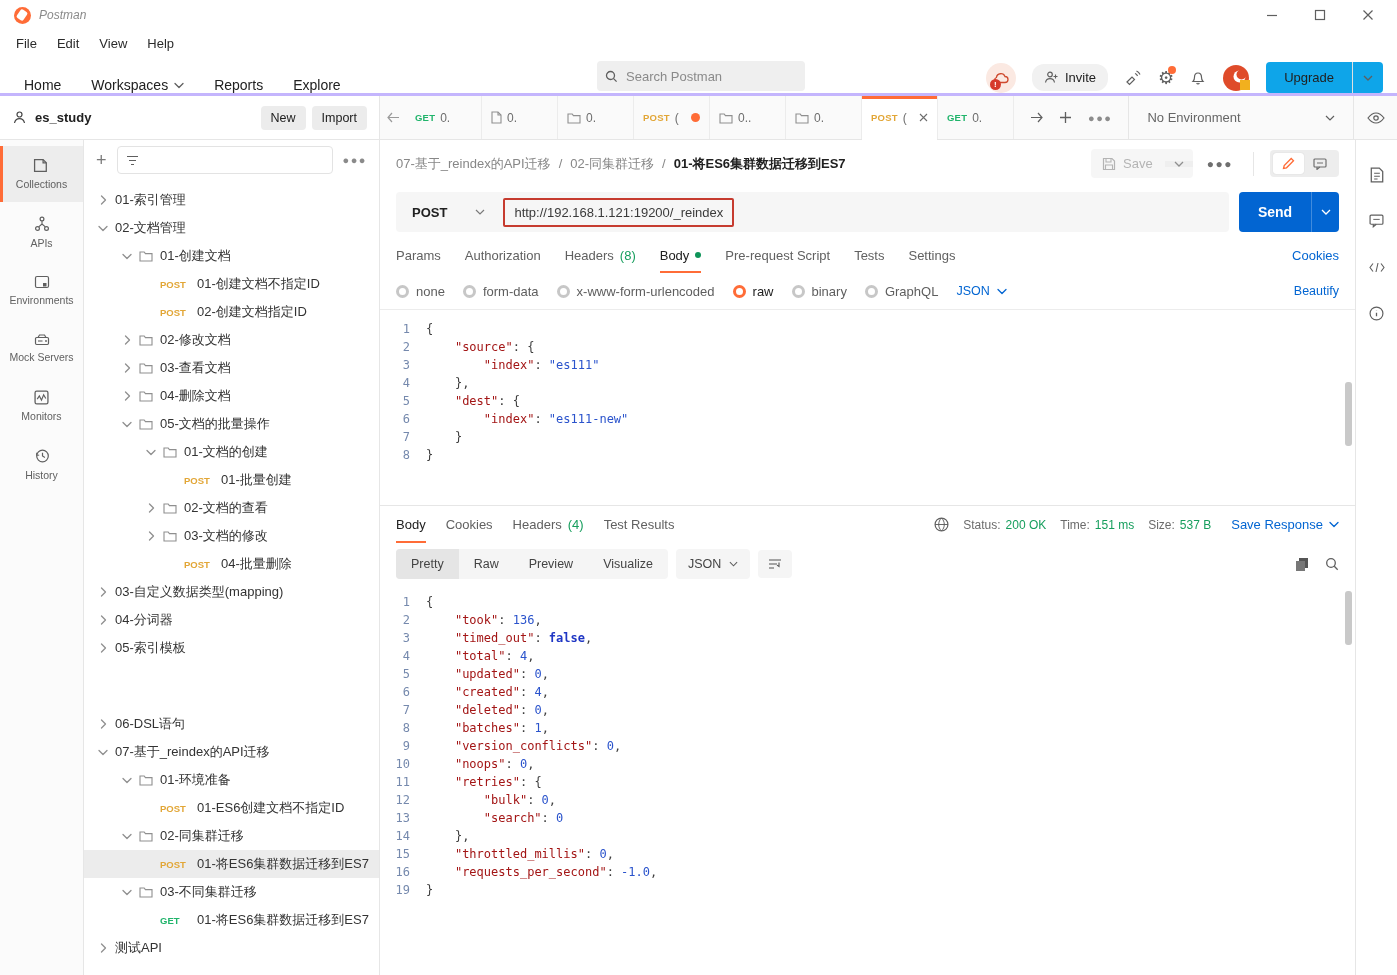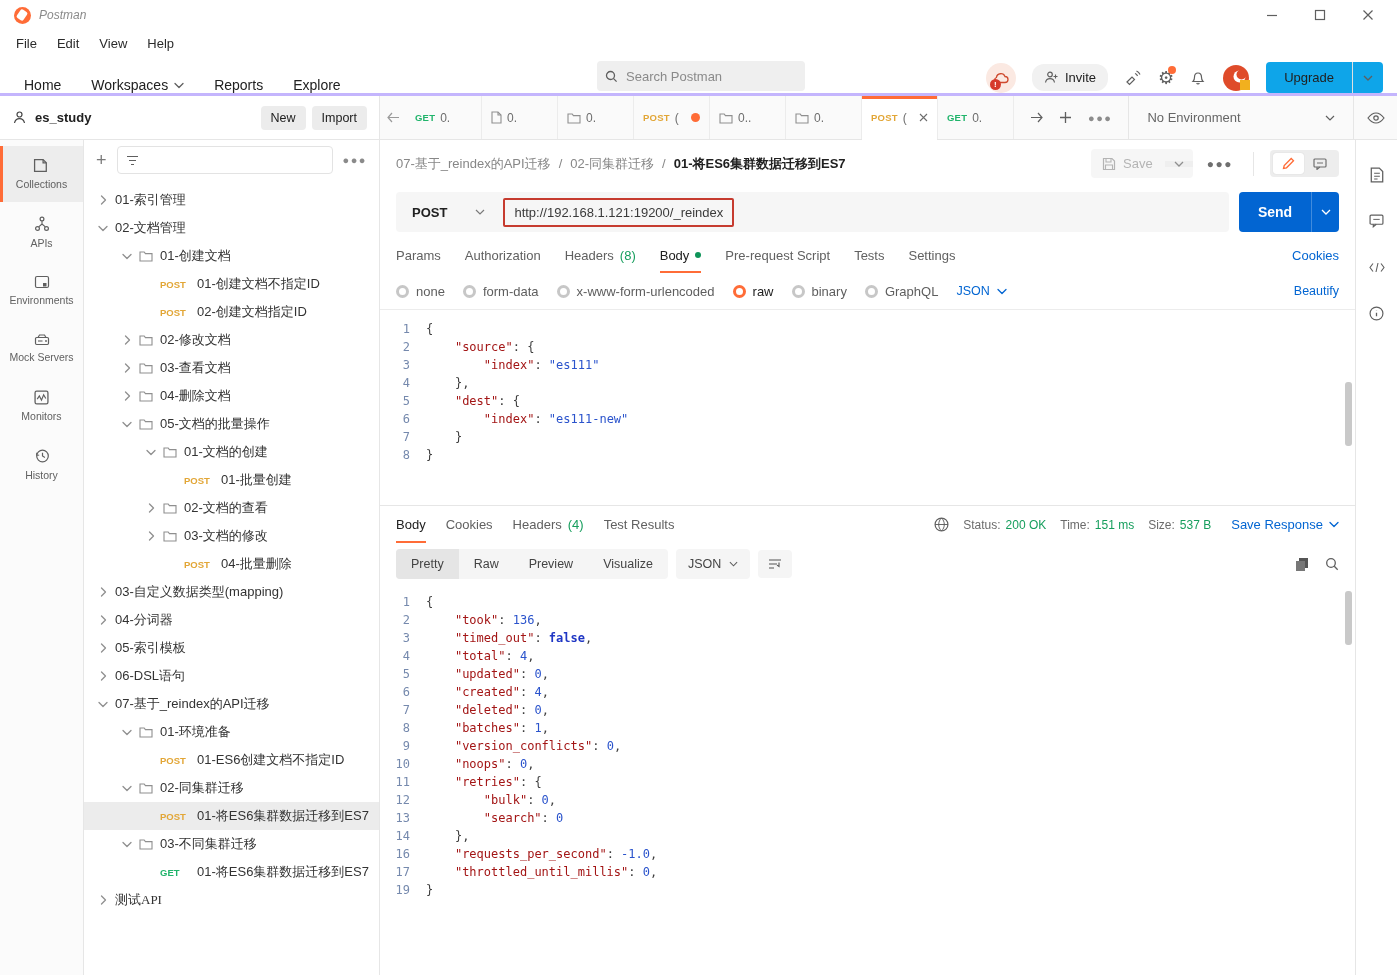--- a/index.html
+++ b/index.html
@@ -596,21 +596,21 @@
           <span>04-分词器</span>
         </div>
         <div class="trow" style="padding-left: 14px;">
           <span class="chev ico">
             <svg width="7" height="10" viewBox="0 0 6 10">
               <path d="M1 1l4 4-4 4" fill="none" stroke="currentColor" stroke-width="1.3" stroke-linecap="round" stroke-linejoin="round"></path>
             </svg>
           </span>
           <span>05-索引模板</span>
         </div>
-        <div class="trow" style="padding-left: 14px;">
+        <div class="trow" style="padding-left: 14px; margin-top: 48px;">
           <span class="chev ico">
             <svg width="7" height="10" viewBox="0 0 6 10">
               <path d="M1 1l4 4-4 4" fill="none" stroke="currentColor" stroke-width="1.3" stroke-linecap="round" stroke-linejoin="round"></path>
             </svg>
           </span>
           <span>06-DSL语句</span>
         </div>
         <div class="trow" style="padding-left: 14px;">
           <span class="chev ico">
             <svg width="10" height="7" viewBox="0 0 10 6">
@@ -663,21 +663,21 @@
             <svg width="14" height="12" viewBox="0 0 14 12">
               <path d="M1 2h4.2l1.2 1.6H13v7.4H1z" fill="none" stroke="currentColor" stroke-width="1.1"></path>
             </svg>
           </span>
           <span>03-不同集群迁移</span>
         </div>
         <div class="trow" style="padding-left: 76px;">
           <span class="rmeth" style="color: rgb(32, 180, 107);">GET</span>
           <span>01-将ES6集群数据迁移到ES7</span>
         </div>
-        <div class="trow" style="padding-left: 14px; font-family: Liberation Serif, serif;">
+        <div class="trow" style="padding-left: 14px;">
           <span class="chev ico">
             <svg width="7" height="10" viewBox="0 0 6 10">
               <path d="M1 1l4 4-4 4" fill="none" stroke="currentColor" stroke-width="1.3" stroke-linecap="round" stroke-linejoin="round"></path>
             </svg>
           </span>
           <span>测试API</span>
         </div>
       </div>
   </div>
 
@@ -982,26 +982,26 @@
         </div>
         <div class="cl">
           <span class="gut">13</span>
           <span class="code"><span class="t-p">        </span><span class="t-k">"search"</span><span class="t-p">: </span><span class="t-n">0</span></span>
         </div>
         <div class="cl">
           <span class="gut">14</span>
           <span class="code"><span class="t-p">    </span><span class="t-p">},</span></span>
         </div>
         <div class="cl">
+          <span class="gut">15</span>
+          <span class="code"><span class="t-p">    </span><span class="t-k">"throttled_millis"</span><span class="t-p">: </span><span class="t-n">0</span><span class="t-p">,</span></span>
+        </div>
+        <div class="cl">
           <span class="gut">16</span>
           <span class="code"><span class="t-p">    </span><span class="t-k">"requests_per_second"</span><span class="t-p">: </span><span class="t-n">-1.0</span><span class="t-p">,</span></span>
-        </div>
-        <div class="cl">
-          <span class="gut">17</span>
-          <span class="code"><span class="t-p">    </span><span class="t-k">"throttled_until_millis"</span><span class="t-p">: </span><span class="t-n">0</span><span class="t-p">,</span></span>
         </div>
         <div class="cl">
           <span class="gut">19</span>
           <span class="code"><span class="t-p">}</span></span>
         </div>
       </div>
 
   </div>
 
   <div class="rail" id="right-rail" style="left:auto; right:0; width:42px; border-right:none; border-left:1px solid #e6e6e6; background:#fff; padding-top:12px;">

